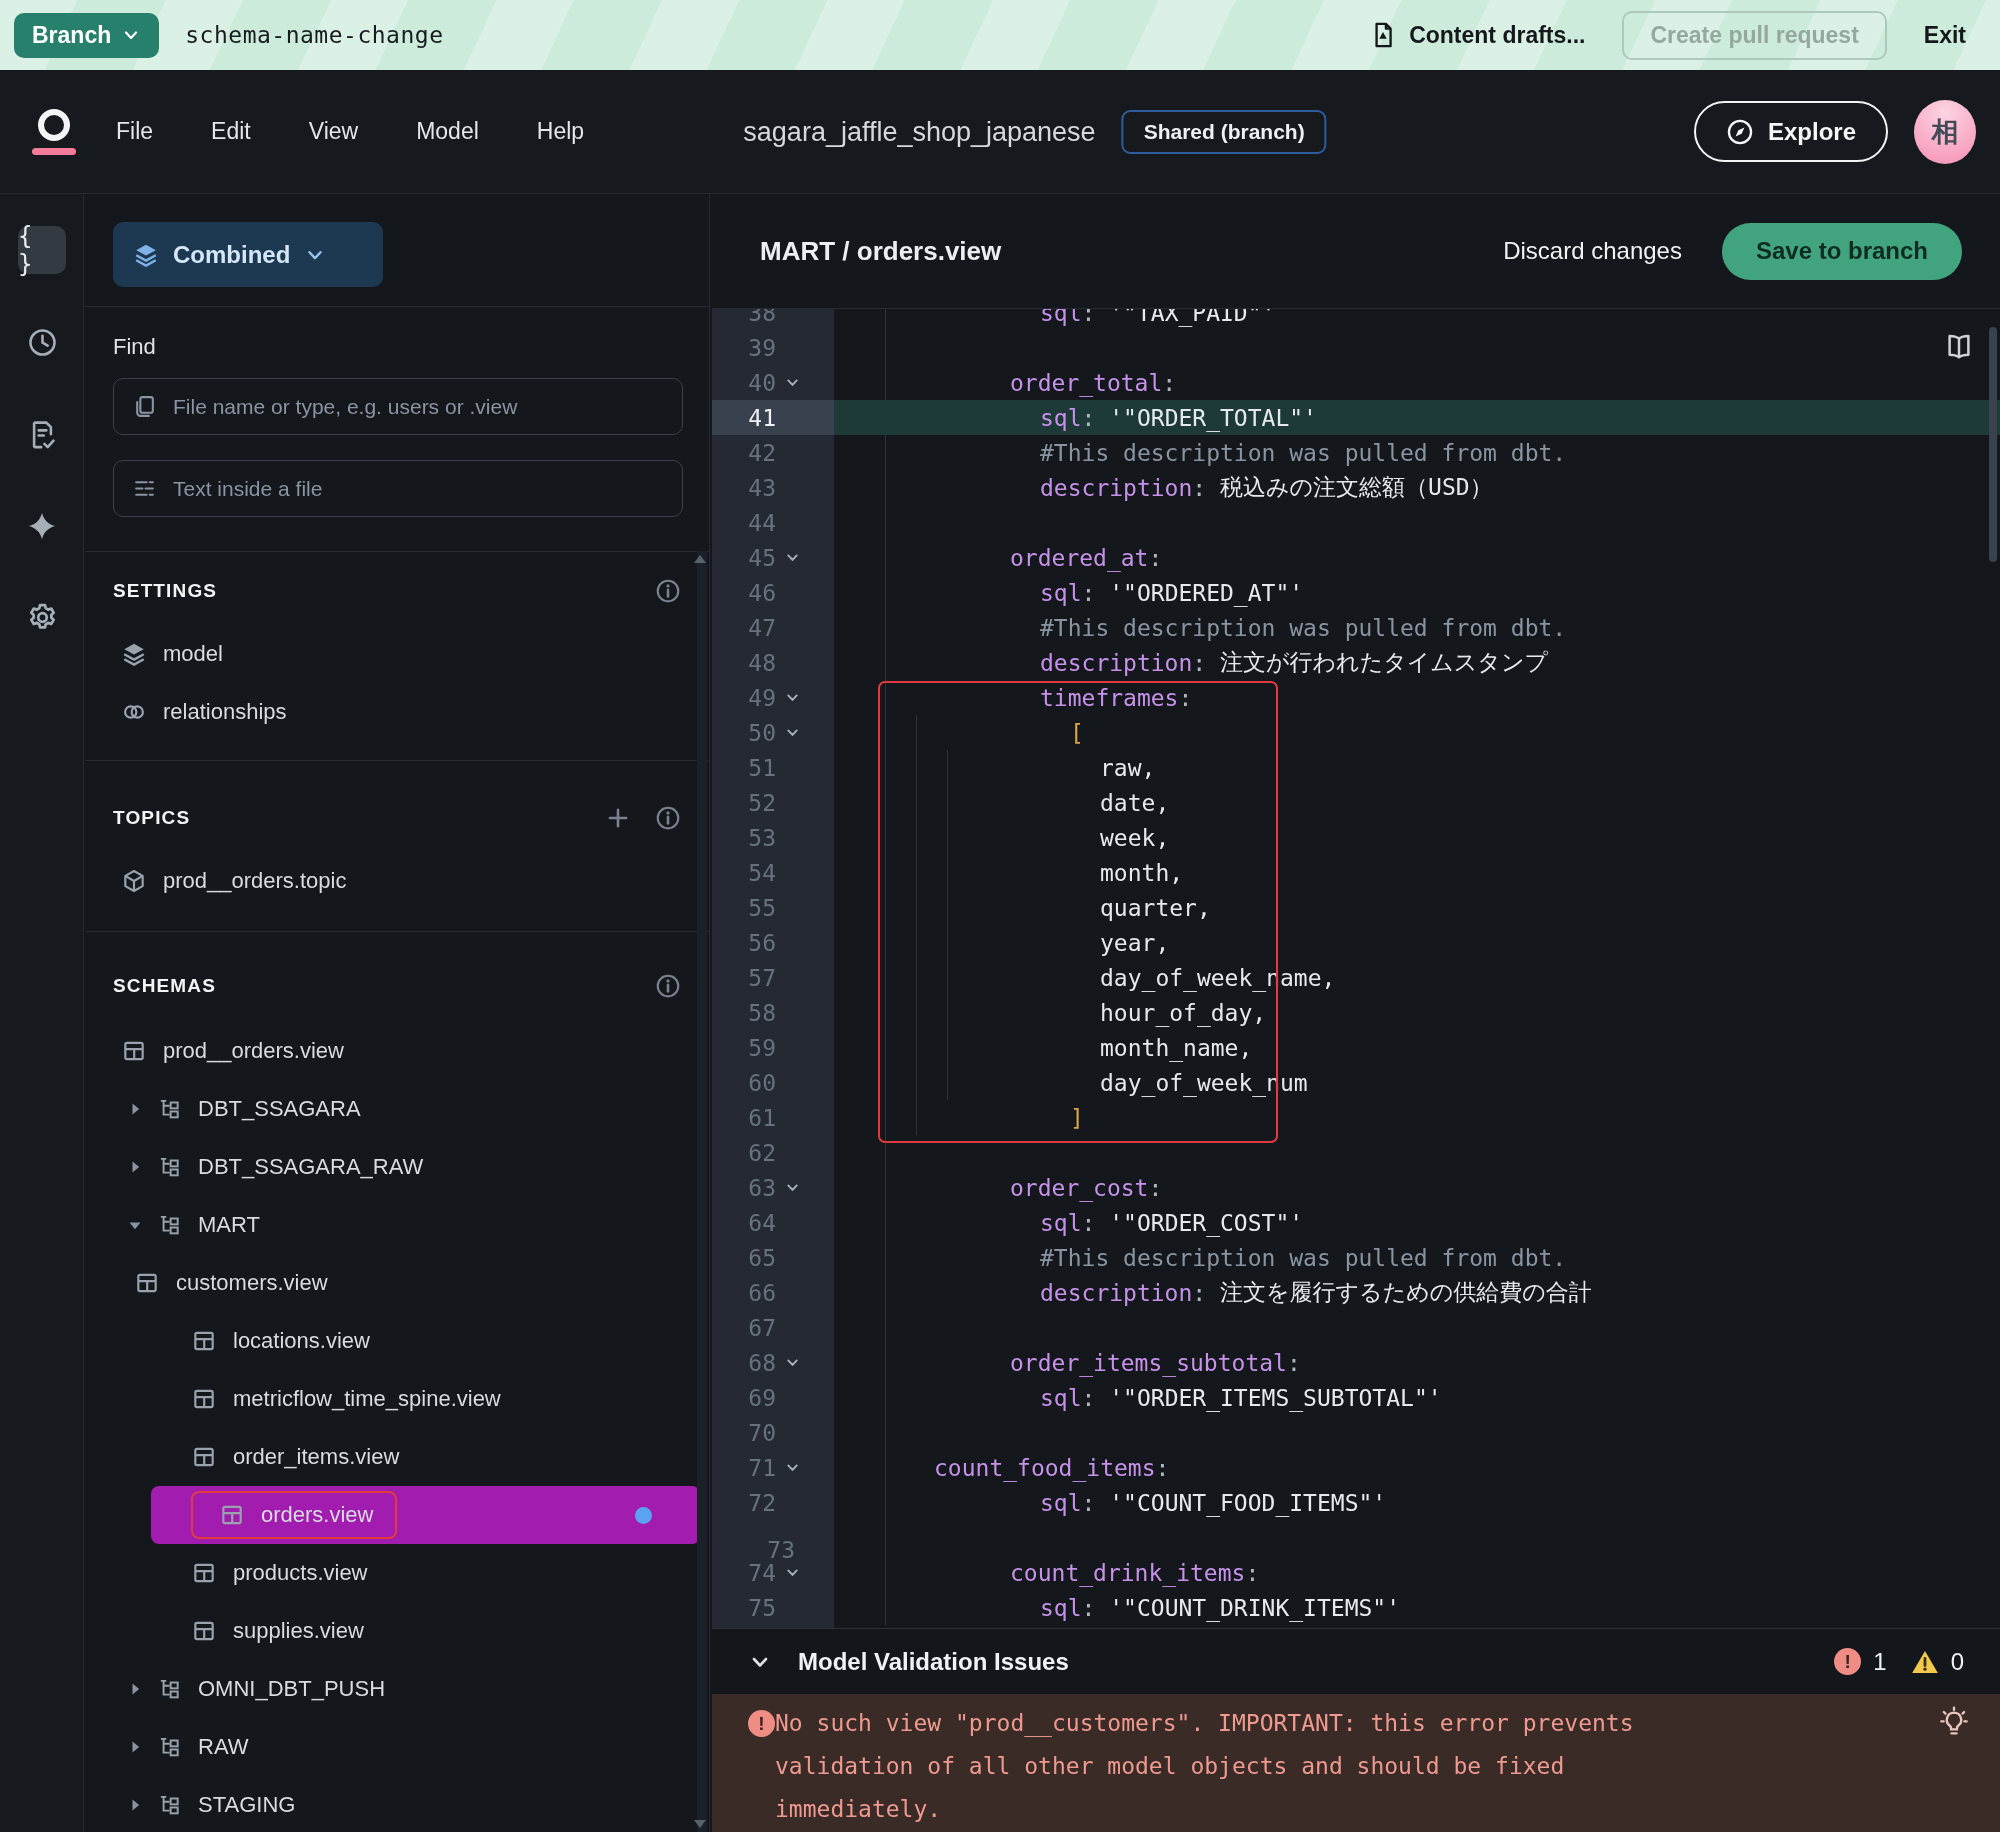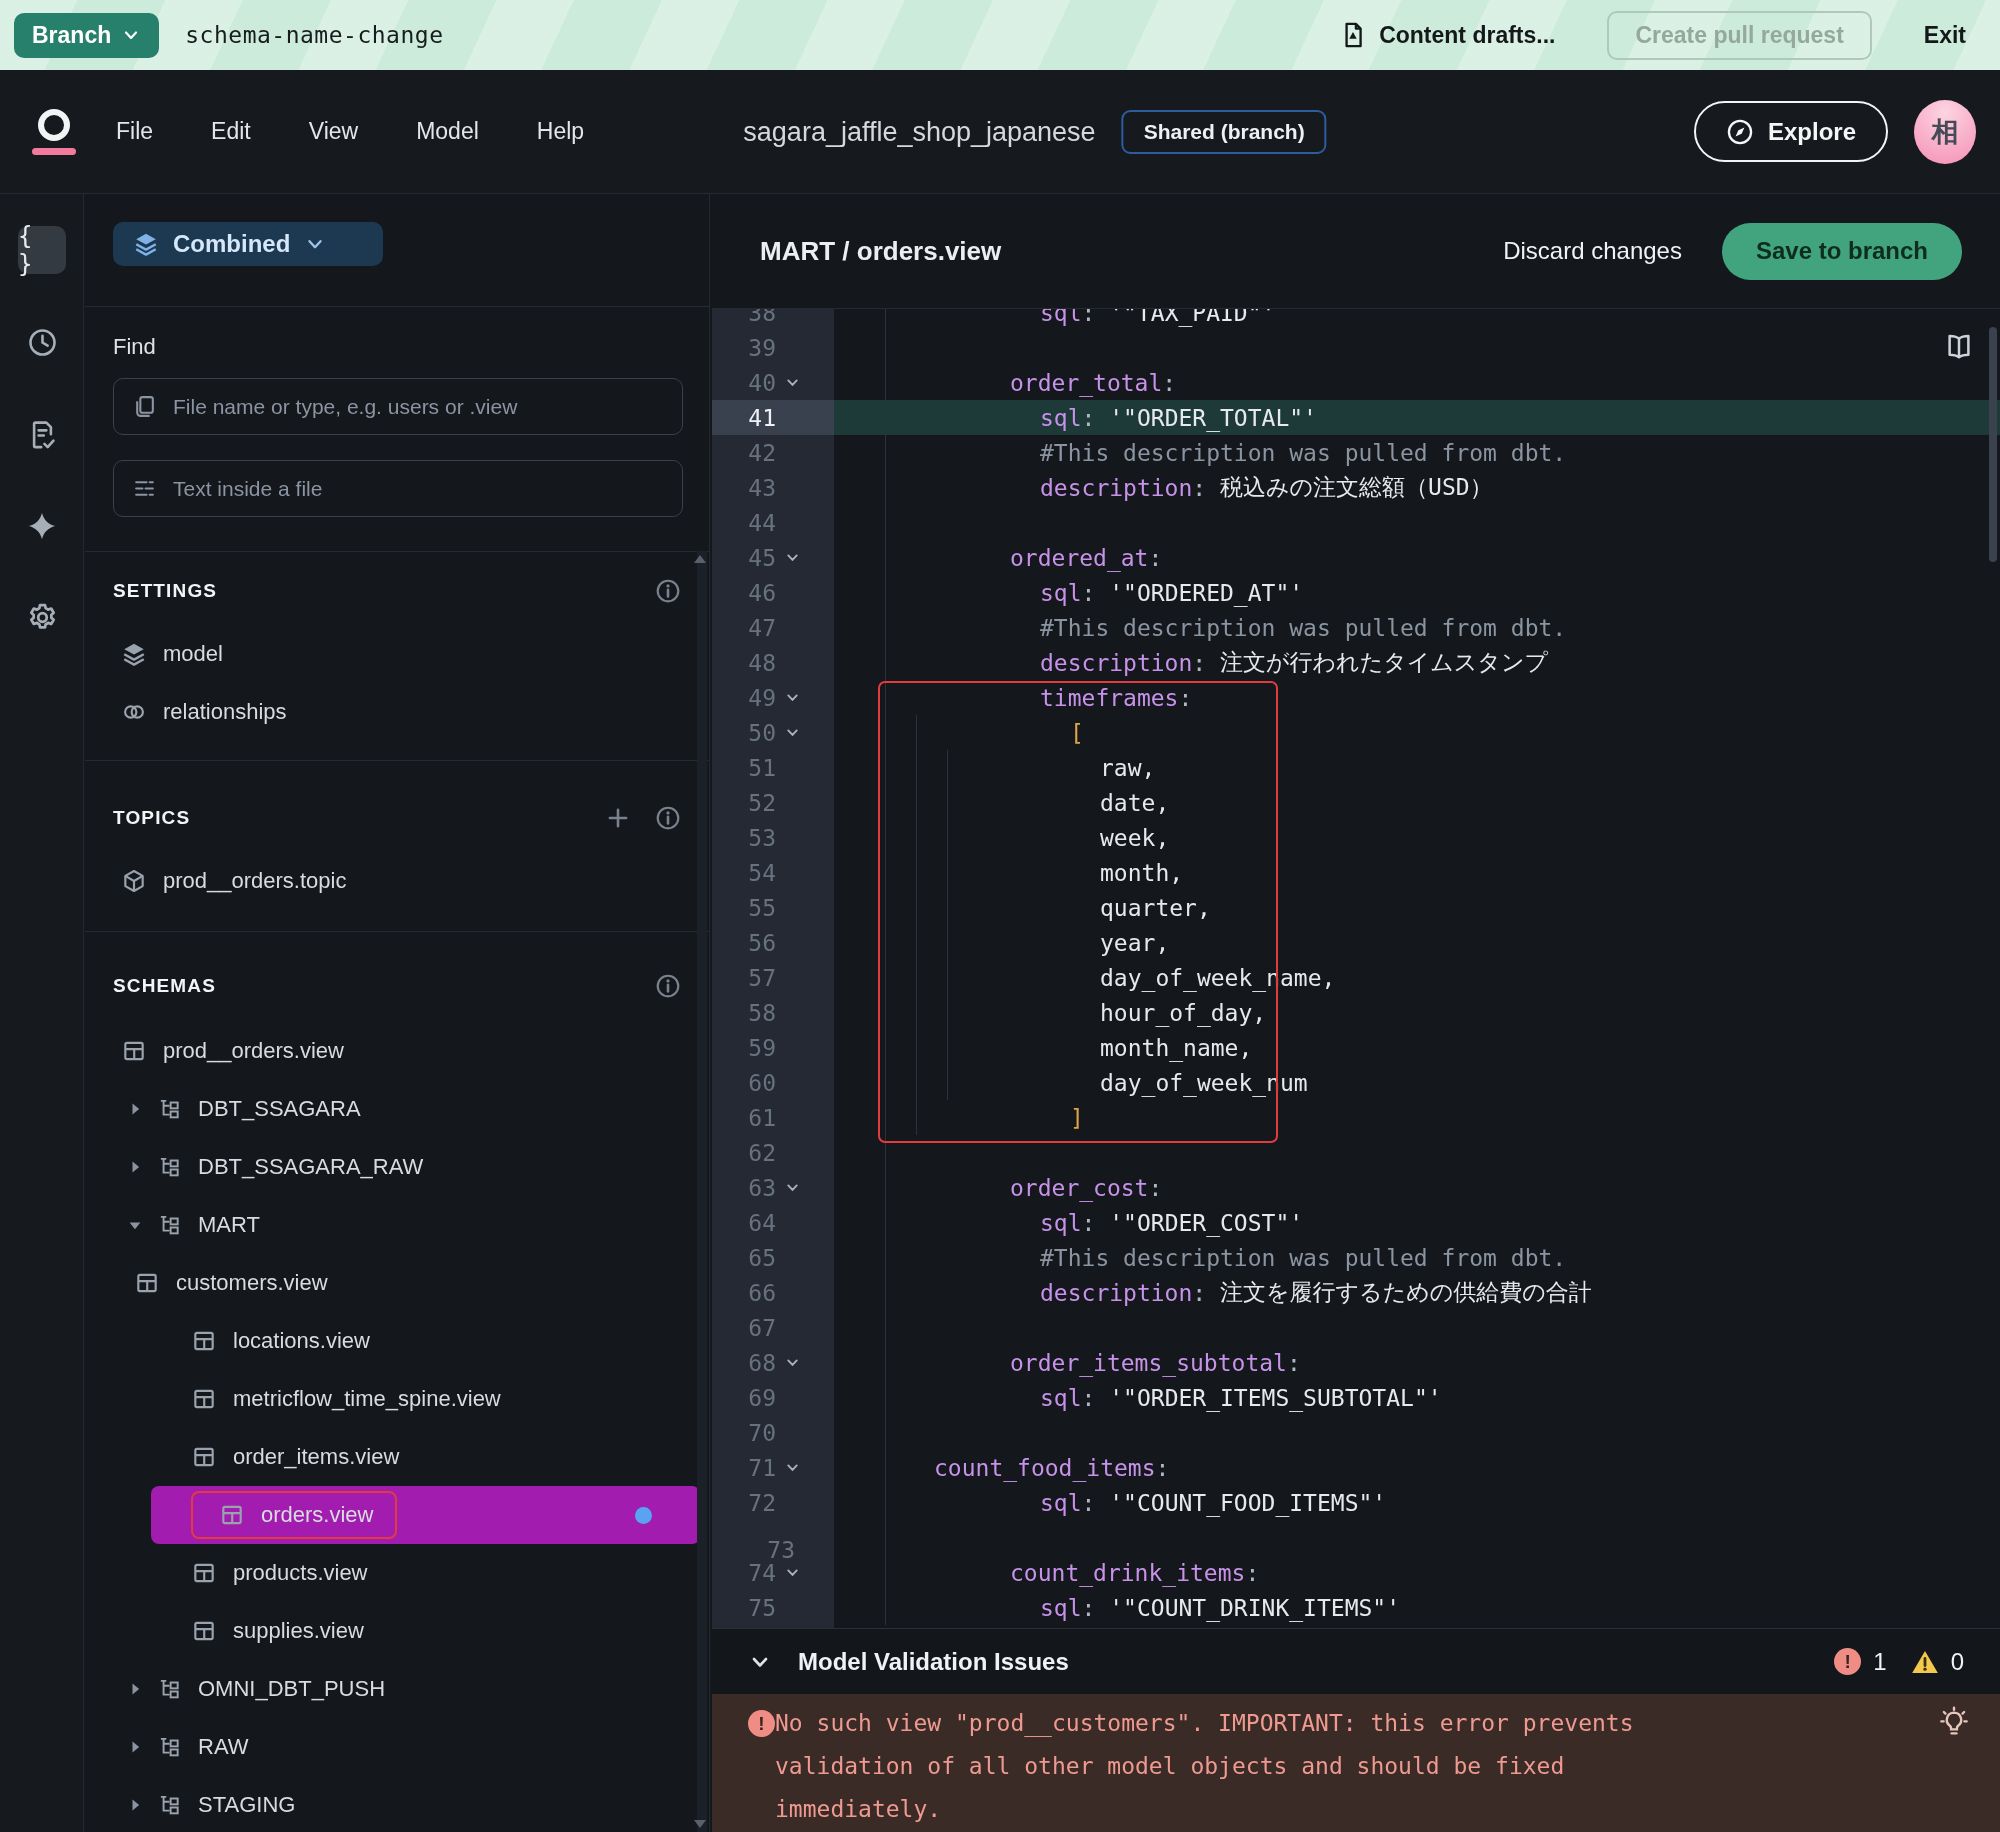--- a/index.html
+++ b/index.html
@@ -7,21 +7,21 @@
   *{box-sizing:border-box;}
   .mono{font-family:"DejaVu Sans Mono",monospace;}
 
   
   .green-bar{position:absolute;left:0;top:0;width:2000px;height:70px;display:flex;align-items:center;
     background:#cdebdb;
     background-image:repeating-linear-gradient(115deg,rgba(255,255,255,.28) 0 70px,rgba(255,255,255,0) 70px 150px);}
   .branch-btn{margin-left:14px;height:45px;padding:0 18px;border-radius:10px;background:#27806c;
     display:flex;align-items:center;gap:10px;color:#fff;font-weight:bold;font-size:23px;cursor:pointer;}
   .branch-name{margin-left:26px;font-size:23px;color:#181c1f;letter-spacing:.5px;}
-  .green-right{margin-left:auto;display:flex;align-items:center;gap:52px;padding-right:34px;}
+  .green-right{margin-left:auto;display:flex;align-items:center;gap:37px;padding-right:34px;}
   .drafts{display:flex;align-items:center;gap:12px;color:#14181b;font-size:23px;font-weight:600;cursor:pointer;}
   .create-pr{height:49px;padding:0 26px;border:2px solid #aec9ba;border-radius:10px;color:#95a89c;
     font-size:23px;font-weight:600;display:flex;align-items:center;background:transparent;}
   .exit{color:#14181b;font-size:23px;font-weight:600;cursor:pointer;}
 
   
   .menu-bar{position:absolute;left:0;top:70px;width:2000px;height:124px;background:#16191d;
     border-bottom:1px solid #262b31;display:flex;align-items:center;}
   .logo{margin-left:30px;display:flex;flex-direction:column;align-items:center;gap:7px;width:48px;}
   .logo-ring{width:32px;height:32px;border:6px solid #f2f4f5;border-radius:50%;}
@@ -40,21 +40,21 @@
     background:radial-gradient(circle at 50% 20%,#fcd4e2,#f590b4);color:#454b56;font-size:27px;font-weight:bold;}
 
   
   .rail{position:absolute;left:0;top:194px;width:84px;bottom:0;background:#16191d;border-right:1px solid #24292f;}
   .rail-item{position:absolute;left:0;width:84px;height:48px;display:flex;align-items:center;justify-content:center;color:#a6aeb8;}
   .rail-active{position:absolute;left:18px;width:48px;height:48px;border-radius:10px;background:#343a42;
     display:flex;align-items:center;justify-content:center;color:#e8ebee;}
   .braces{font-size:24px;letter-spacing:3px;}
 
   .sidebar{position:absolute;left:85px;top:194px;width:625px;bottom:0;background:#14171b;border-right:1px solid #24292f;}
-  .combined-btn{position:absolute;left:28px;top:28px;width:270px;height:44px;border-radius:10px;background:#1d3951;
+  .combined-btn{position:absolute;left:28px;top:28px;width:270px;height:65px;border-radius:10px;background:#1d3951;
     display:flex;align-items:center;gap:14px;padding:0 20px;cursor:pointer;}
   .combined-btn .lbl{color:#d5e7f8;font-size:24px;font-weight:bold;}
   .sb-div{position:absolute;left:0;width:625px;height:1px;background:#262b32;}
   .find-label{position:absolute;left:28px;top:140px;font-size:22px;color:#dfe3e8;}
   .find-input{position:absolute;left:28px;width:570px;height:57px;border:1.5px solid #3a414c;border-radius:10px;
     display:flex;align-items:center;gap:16px;padding:0 18px;color:#8b94a2;font-size:21px;cursor:text;}
   .sec-head{position:absolute;left:28px;right:28px;display:flex;align-items:center;}
   .sec-title{font-size:19px;font-weight:bold;letter-spacing:.06em;color:#f2f4f6;}
   .sec-actions{margin-left:auto;display:flex;align-items:center;gap:24px;color:#79828e;}
   .sb-item{display:flex;align-items:center;height:58px;color:#d8dce1;font-size:22px;cursor:pointer;}

